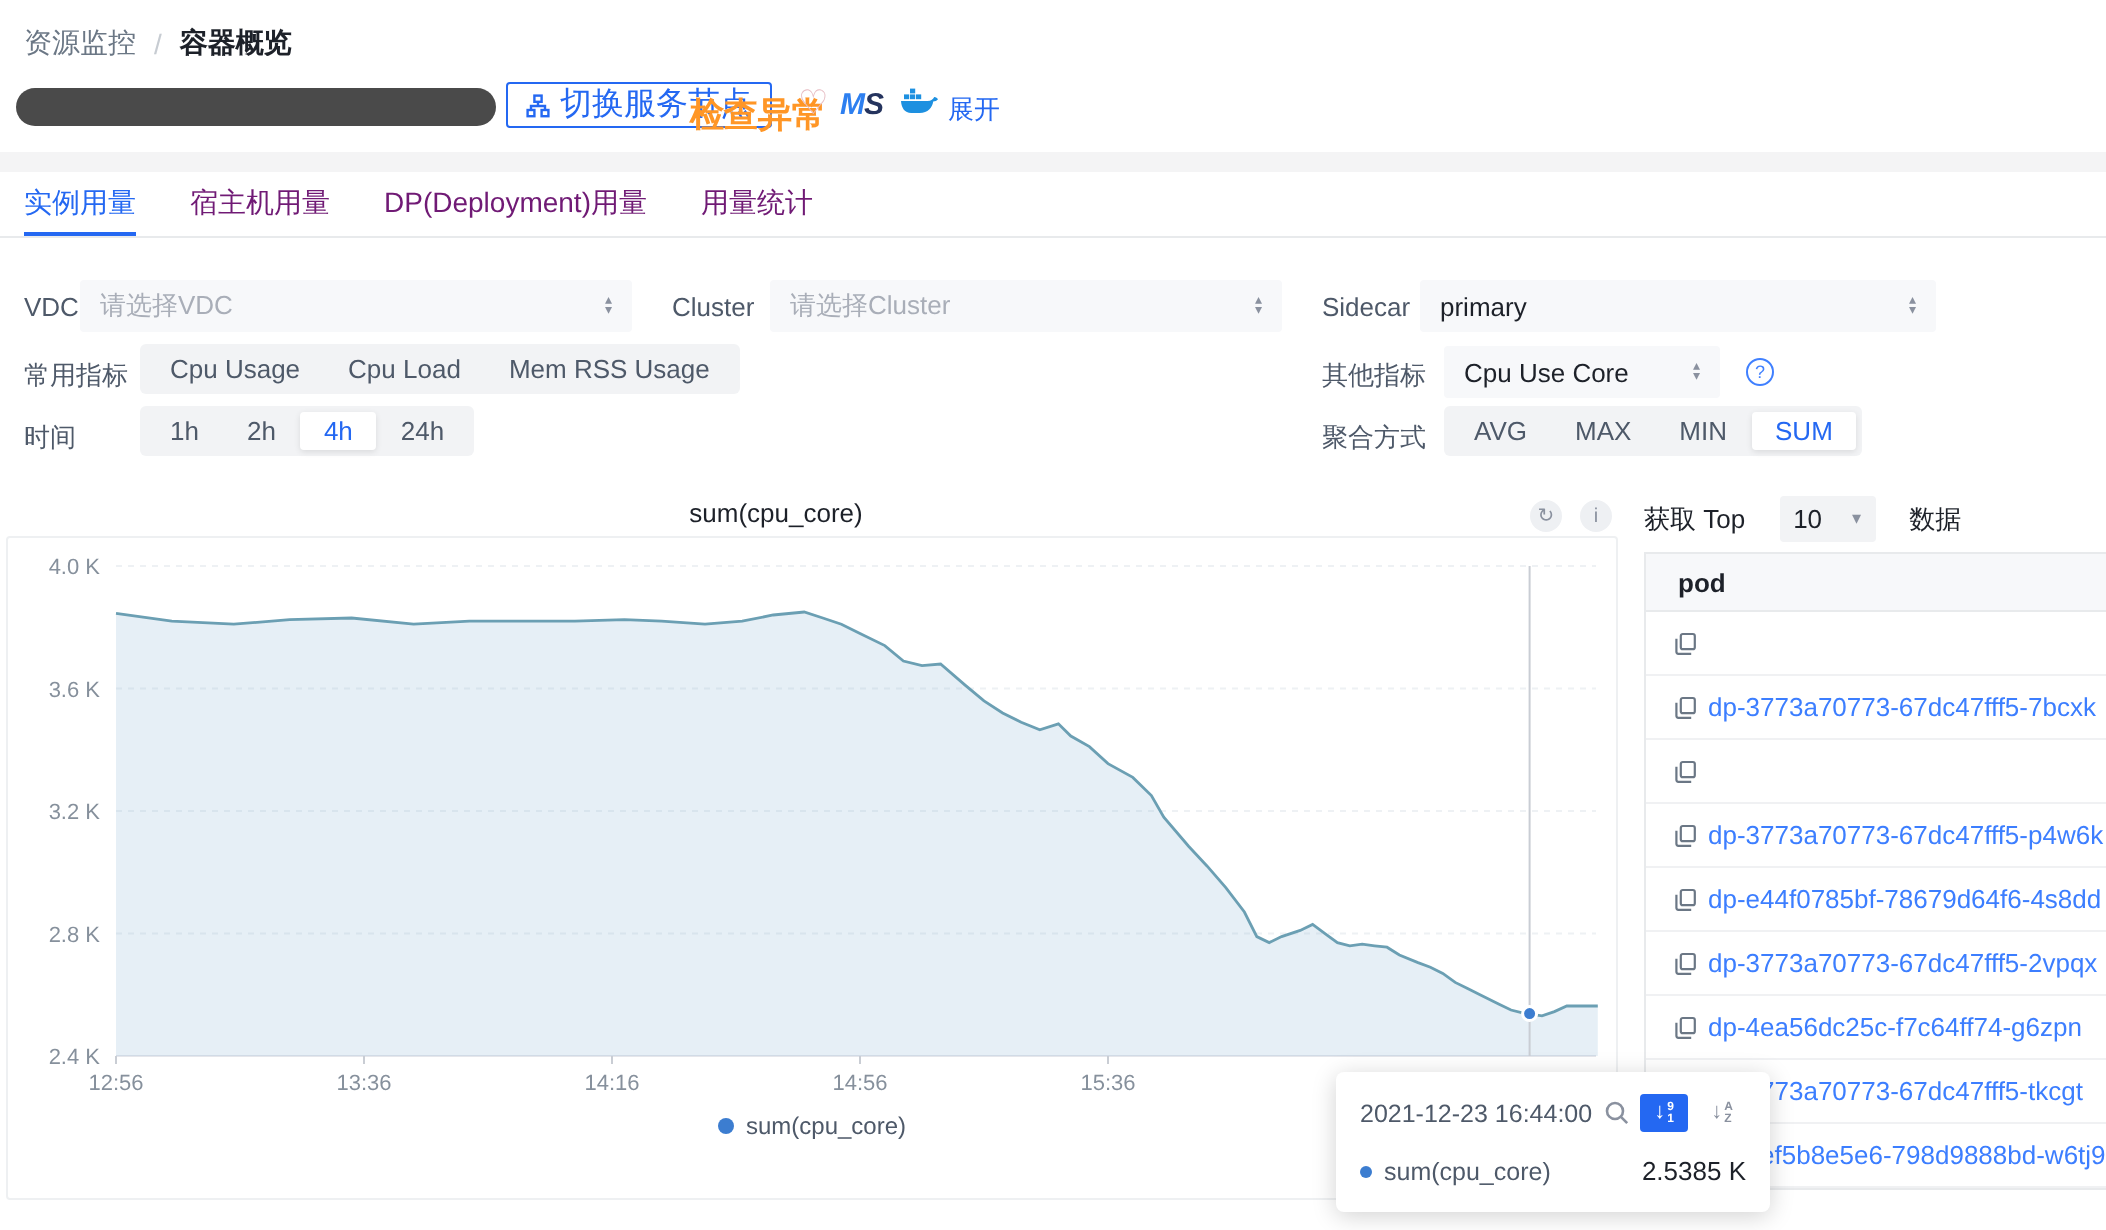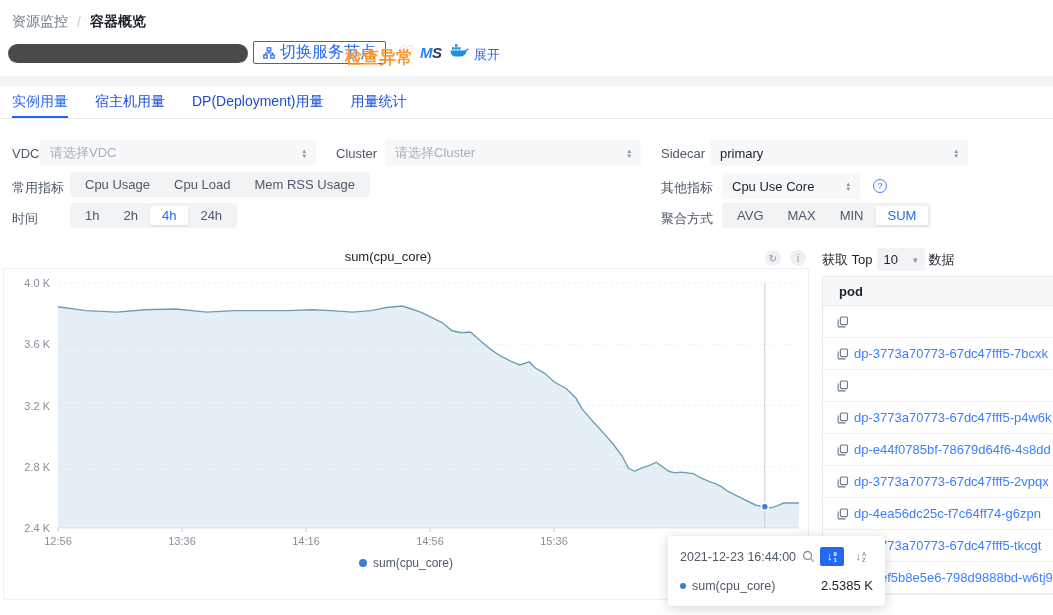--- a/index.html
+++ b/index.html
@@ -23,42 +23,42 @@
   .ms-logo { left:420px; top:44px; font-style:italic; font-weight:bold; font-size:15px; letter-spacing:-0.5px; }
   .ms-m { color:#2d7ff0; } .ms-s { color:#25345e; }
   .whale-icon { left:450px; top:44px; }
   .expand-link { left:474px; top:46px; color:#2468f2; font-size:13px; cursor:pointer; }
 
   .gray-band { top:76px; left:0; width:1053px; height:10px; background:#f4f4f5; }
 
   
   .tabs { top:87px; left:0; width:1053px; height:32px; border-bottom:1px solid #e8eaec;
     display:flex; gap:27px; padding-left:12px; }
-  .tab { font-size:14px; color:#1d4ed8; line-height:29px; position:relative; cursor:pointer; white-space:nowrap; }
+  .tab { font-size:14px; color:#701a75; line-height:29px; position:relative; cursor:pointer; white-space:nowrap; }
   .tab.active { color:#2468f2; }
   .tab.active::after { content:''; position:absolute; left:0; right:0; bottom:0; height:2px; background:#2468f2; }
 
   
   .flabel { color:#4e5969; font-size:13px; }
   .select { background:#f7f8fa; border-radius:2px; height:26px; display:flex; align-items:center;
     justify-content:space-between; padding:0 10px; cursor:pointer; }
   .select .ph { color:#a9aeb8; }
   .select .val { color:#1d2129; }
   .chevrons { display:flex; flex-direction:column; line-height:5px; color:#8a919f; font-size:7px; }
   .seg { background:#f2f3f5; border-radius:3px; display:inline-flex; padding:3px; color:#4e5969; }
   .seg-item { padding:2px 12px; border-radius:2px; cursor:pointer; white-space:nowrap; }
   .seg-item.active { background:#fff; color:#2468f2; box-shadow:0 1px 3px rgba(0,0,0,.1); }
   .help-icon { width:14px; height:14px; border:1px solid #4080ff; color:#4080ff; border-radius:50%;
     font-size:9px; display:flex; align-items:center; justify-content:center; cursor:pointer; }
 
   
   .chart-title { top:249px; left:3px; width:770px; text-align:center; font-size:13px; color:#1d2129; }
   .icon-circle { width:16px; height:16px; border-radius:50%; background:#eef0f3; color:#8a919f;
     font-size:10px; display:flex; align-items:center; justify-content:center; cursor:pointer; }
-  .top-fetch { top:248px; left:822px; display:flex; align-items:center; gap:4px; color:#1d2129; }
+  .top-fetch { top:248px; left:822px; display:flex; align-items:center; gap:17px; color:#1d2129; }
   .mini-select { background:#f2f3f5; border-radius:2px; height:23px; width:48px; display:flex;
     align-items:center; justify-content:space-between; padding:0 7px; cursor:pointer; }
   .mini-select .chev { color:#8a919f; font-size:9px; }
 
   
   .chart-card { left:3px; top:268px; width:806px; height:332px; background:#fff;
     border:1px solid #eef0f2; border-radius:2px; }
   .legend { position:absolute; left:0; top:287px; width:100%; display:flex; align-items:center;
     justify-content:center; gap:6px; color:#4e5969; font-size:12px; cursor:pointer; }
   .legend-dot { width:8px; height:8px; border-radius:50%; }

